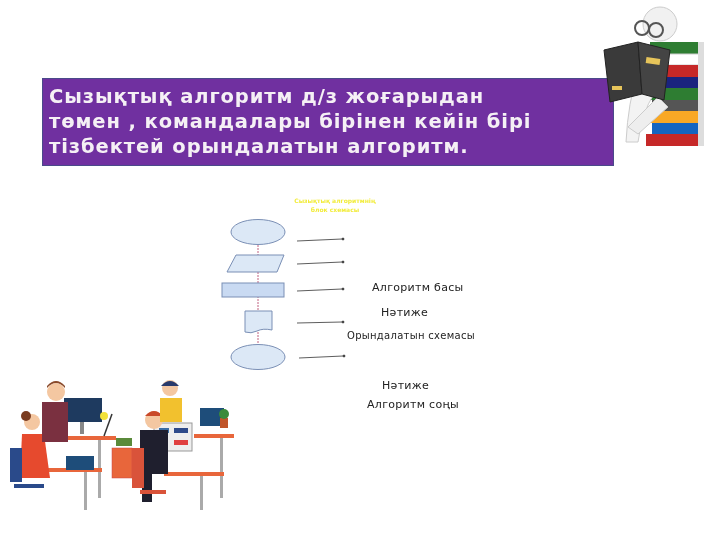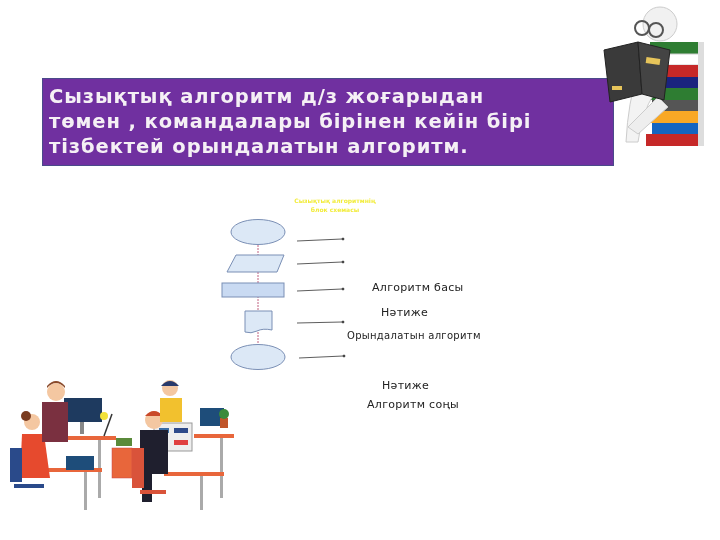--- a/index.html
+++ b/index.html
@@ -73,21 +73,21 @@
       <circle cx="128" cy="77" r="1"></circle>
     <line x1="82" y1="111" x2="127" y2="110"></line>
       <circle cx="128" cy="110" r="1"></circle>
     <line x1="84" y1="146" x2="128" y2="144"></line>
       <circle cx="129" cy="144" r="1"></circle>
   </g>
 </svg>
 
 <div class="fc-label" style="left:372px; top:233px;">Алгоритм басы</div>
 <div class="fc-label" style="left:381px; top:258px;">Нәтиже</div>
-<div class="fc-label" style="left:347px; top:282px; font-size:10px; width:136px; overflow:hidden;">Орындалатын алгоритм</div>
+<div class="fc-label" style="left:347px; top:282px; font-size:10px; width:136px; overflow:hidden;">Орындалатын схемасы</div>
 <div class="fc-label" style="left:382px; top:331px;">Нәтиже</div>
 <div class="fc-label" style="left:367px; top:350px;text-align:right;">Алгоритм соңы</div>
 
 <svg class="illus" style="left:4px; top:378px;" width="234" height="136" viewBox="0 0 234 136">
 
   <rect x="60" y="58" width="52" height="4" fill="#e8663b"></rect>
   <rect x="94" y="62" width="3" height="58" fill="#aaa"></rect>
   <rect x="38" y="90" width="60" height="4" fill="#e8663b"></rect>
   <rect x="80" y="94" width="3" height="38" fill="#aaa"></rect>
   <rect x="190" y="56" width="40" height="4" fill="#e8663b"></rect>

